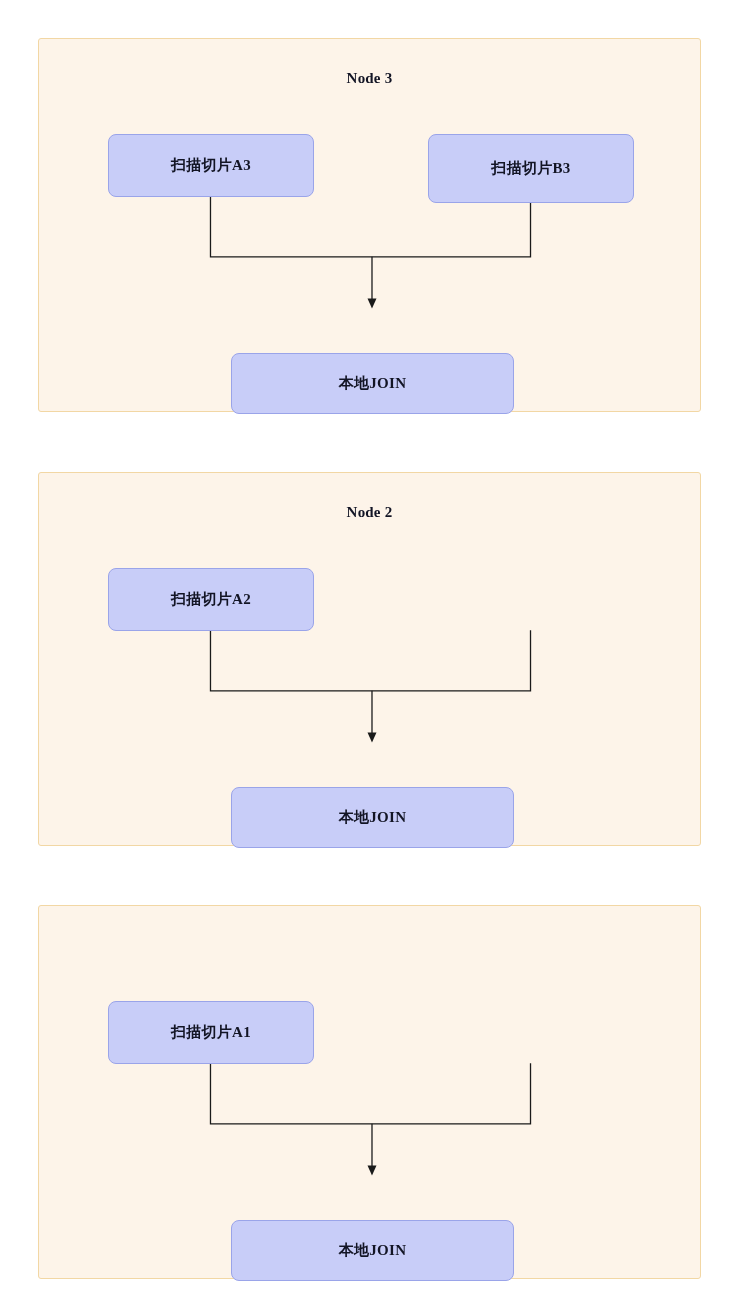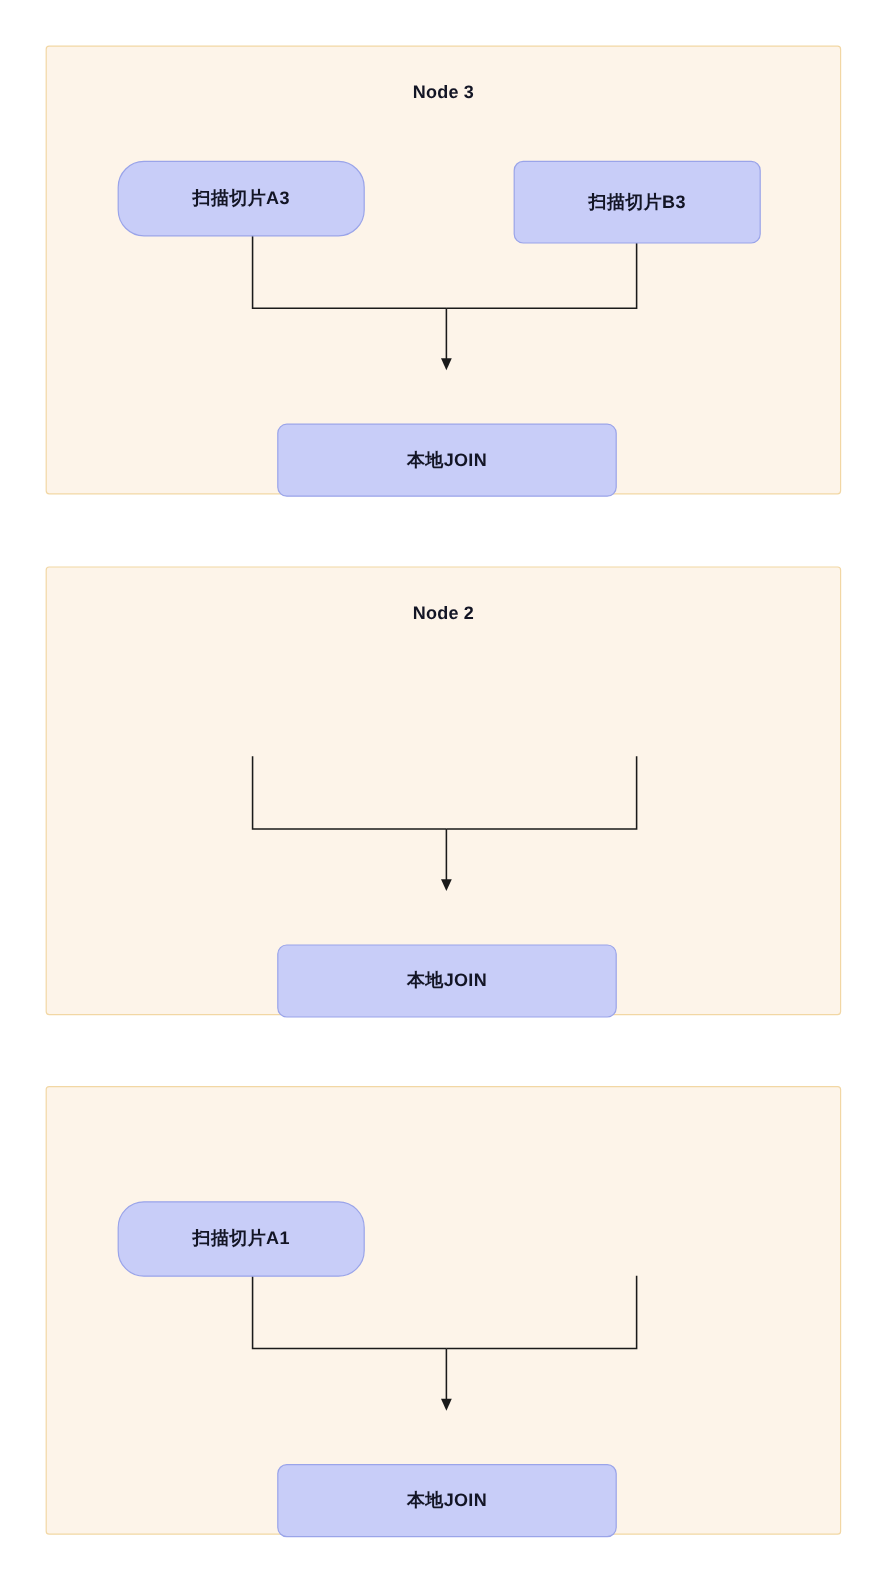--- a/index.html
+++ b/index.html
@@ -27,20 +27,21 @@
 
   
   .node-panel {
     position: absolute;
     left: 38px;
     width: 663px;
     background: #fdf4e9;
     border: 1px solid #f2d7a4;
     border-radius: 3px;
     box-sizing: border-box;
+    font-family: Liberation Serif, serif;
   }
   .node-panel.p1 { top: 38px;  height: 374px; }
   .node-panel.p2 { top: 472px; height: 374px; }
   .node-panel.p3 { top: 905px; height: 374px; }
 
   .node-title {
     position: absolute;
     left: 0;
     top: 30px;
     width: 100%;
@@ -61,25 +62,24 @@
     box-sizing: border-box;
     display: flex;
     align-items: center;
     justify-content: center;
     font-size: 15px;
     font-weight: bold;
     color: #131525;
     letter-spacing: 0.3px;
   }
   .proc-box.scan-a {
-    left: 59px;
+    left: 69px;
     top: 95px;
     width: 206px;
     height: 63px;
-    border-radius: 22px;
   }
   .proc-box.scan-b {
     left: 389px;
     top: 95px;
     width: 206px;
     height: 69px;
   }
   .proc-box.join {
     left: 192px;
     top: 270px;
@@ -132,20 +132,21 @@
   <div class="node-panel p2">
     <div class="node-title">Node 2</div>
 
     <svg class="connectors" viewBox="0 0 663 374" preserveAspectRatio="none">
       <path d="M 172 158 L 172 219 L 334 219"></path>
       <path d="M 493 158 L 493 219 L 334 219"></path>
       <line x1="334" y1="219" x2="334" y2="264"></line>
       <polygon class="arrowhead" points="334,271 329.5,261 338.5,261"></polygon>
     </svg>
 
+    <div class="proc-box scan-a">扫描切片A2</div>
     <div class="proc-box join">本地JOIN</div>
   </div>
 
   <div class="node-panel p3">
 
     <svg class="connectors" viewBox="0 0 663 374" preserveAspectRatio="none">
       <path d="M 172 158 L 172 219 L 334 219"></path>
       <path d="M 493 158 L 493 219 L 334 219"></path>
       <line x1="334" y1="219" x2="334" y2="264"></line>
       <polygon class="arrowhead" points="334,271 329.5,261 338.5,261"></polygon>

